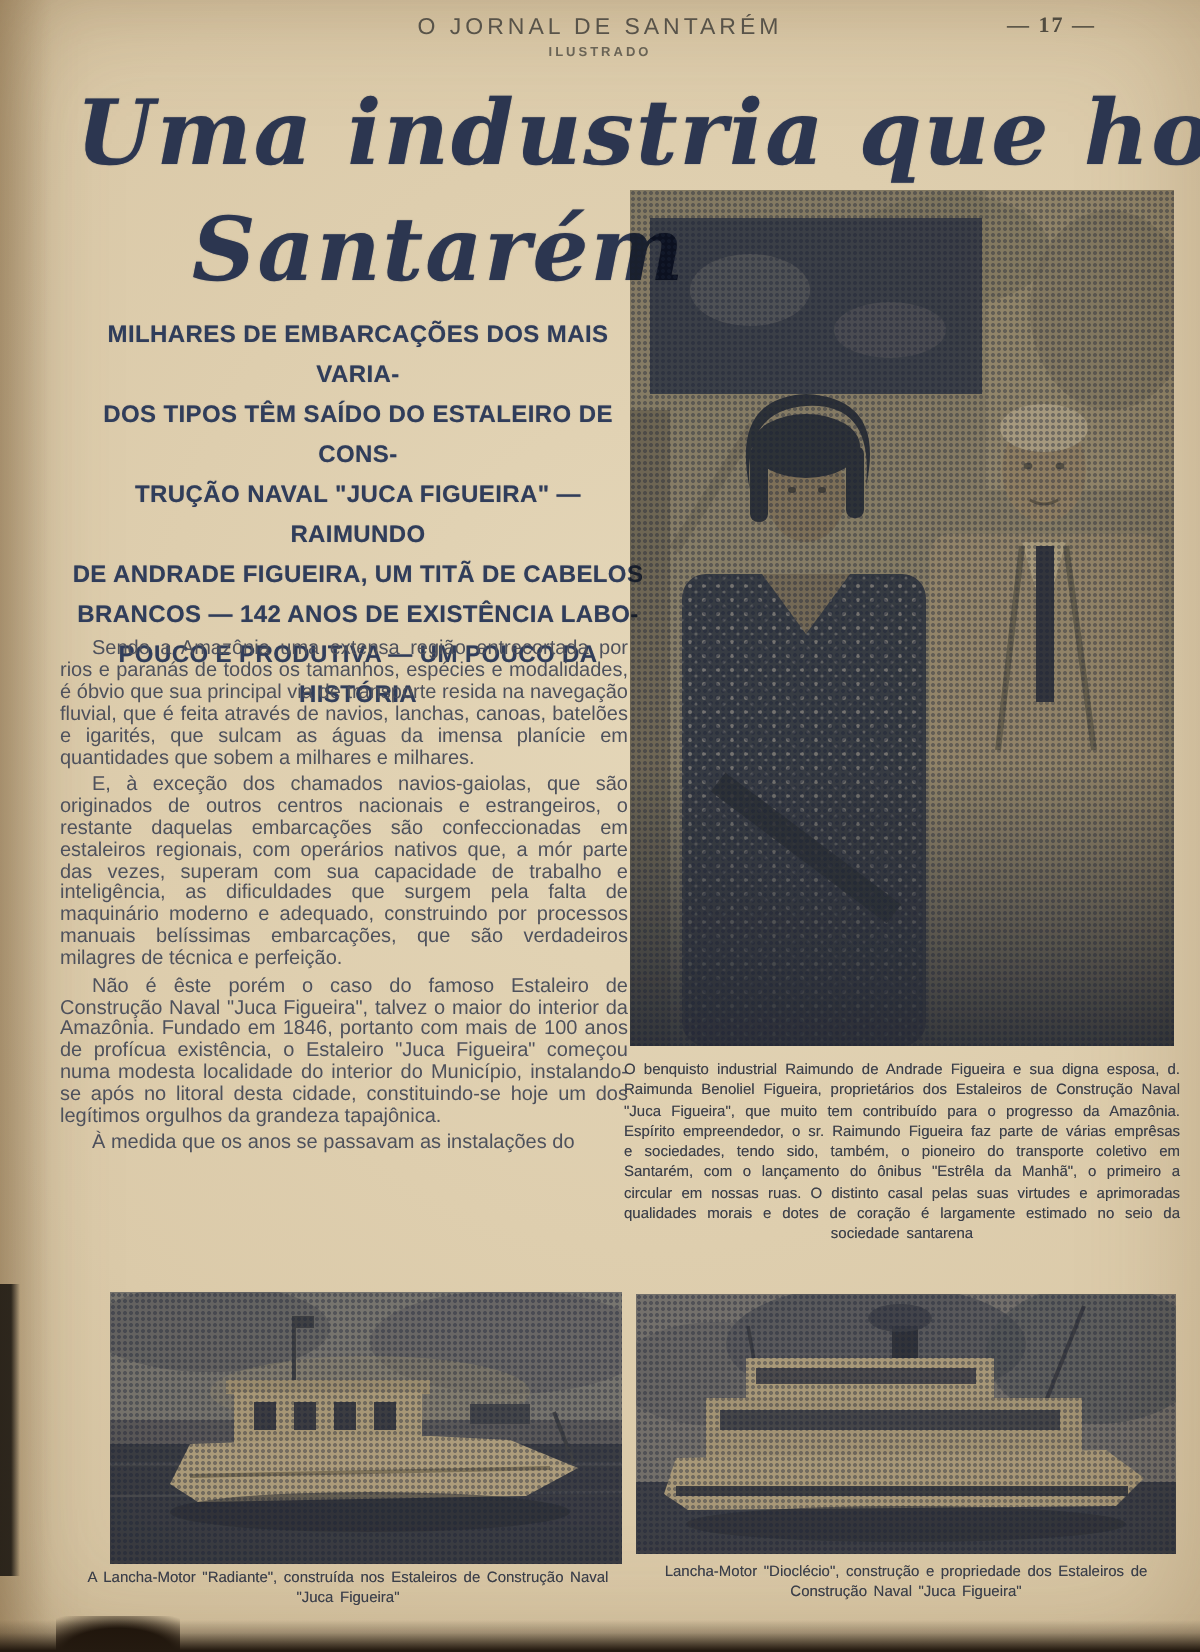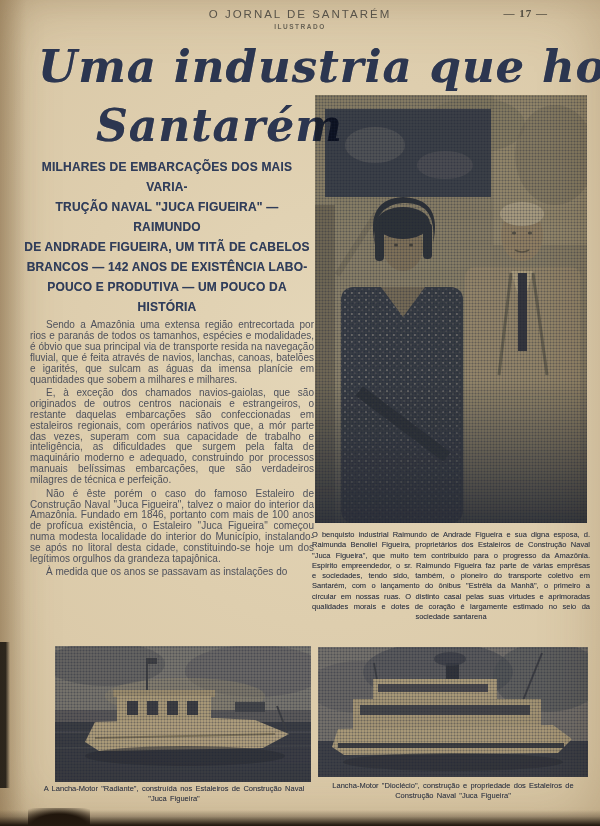--- a/index.html
+++ b/index.html
@@ -31,21 +31,21 @@
   
   .headline{
     position:absolute;font-family:"DejaVu Serif",serif;font-style:italic;font-weight:bold;
     color:#2c3650;white-space:nowrap;
     text-shadow:0 0 .6px rgba(44,54,80,.55);
   }
   .headline.l1{left:38px;top:40px;font-size:45px;letter-spacing:1px;}
   .headline.l2{left:96px;top:100px;font-size:44px;letter-spacing:1px;}
   
   .subhead{
-    position:absolute;left:24px;top:157px;width:286px;
+    position:absolute;left:36px;top:157px;width:286px;
     font-weight:bold;font-size:12px;line-height:20px;color:#303d5a;
     text-align:center;letter-spacing:.2px;
     text-shadow:0 0 .4px rgba(48,61,90,.5);
   }
   
   .bodycol{
     position:absolute;left:30px;top:320px;width:284px;
     font-size:10px;line-height:10.9px;color:#4e505a;color:#4e515c;
     text-align:justify;
   }
@@ -101,20 +101,21 @@
 
   <div class="mast-title">O JORNAL DE SANTARÉM</div>
   <div class="mast-sub">ILUSTRADO</div>
   <div class="page-num">— 17 —</div>
 
   <div class="headline l1">Uma industria que honra</div>
   <div class="headline l2">Santarém</div>
 
   <div class="subhead">
     <div>MILHARES DE EMBARCAÇÕES DOS MAIS VARIA-</div>
+    <div>DOS TIPOS TÊM SAÍDO DO ESTALEIRO DE CONS-</div>
     <div>TRUÇÃO NAVAL "JUCA FIGUEIRA" — RAIMUNDO</div>
     <div>DE ANDRADE FIGUEIRA, UM TITÃ DE CABELOS</div>
     <div>BRANCOS — 142 ANOS DE EXISTÊNCIA LABO-</div>
     <div>POUCO E PRODUTIVA — UM POUCO DA HISTÓRIA</div>
   </div>
 
   <div class="bodycol">
     <p>Sendo a Amazônia uma extensa região entrecortada por rios e paranás de todos os tamanhos, espécies e modalidades, é óbvio que sua principal via de transporte resida na navegação fluvial, que é feita através de navios, lanchas, canoas, batelões e igarités, que sulcam as águas da imensa planície em quantidades que sobem a milhares e milhares.</p>
     <p>E, à exceção dos chamados navios-gaiolas, que são originados de outros centros nacionais e estrangeiros, o restante daquelas embarcações são confeccionadas em estaleiros regionais, com operários nativos que, a mór parte das vezes, superam com sua capacidade de trabalho e inteligência, as dificuldades que surgem pela falta de maquinário moderno e adequado, construindo por processos manuais belíssimas embarcações, que são verdadeiros milagres de técnica e perfeição.</p>
     <p>Não é êste porém o caso do famoso Estaleiro de Construção Naval "Juca Figueira", talvez o maior do interior da Amazônia. Fundado em 1846, portanto com mais de 100 anos de profícua existência, o Estaleiro "Juca Figueira" começou numa modesta localidade do interior do Município, instalando-se após no litoral desta cidade, constituindo-se hoje um dos legítimos orgulhos da grandeza tapajônica.</p>

